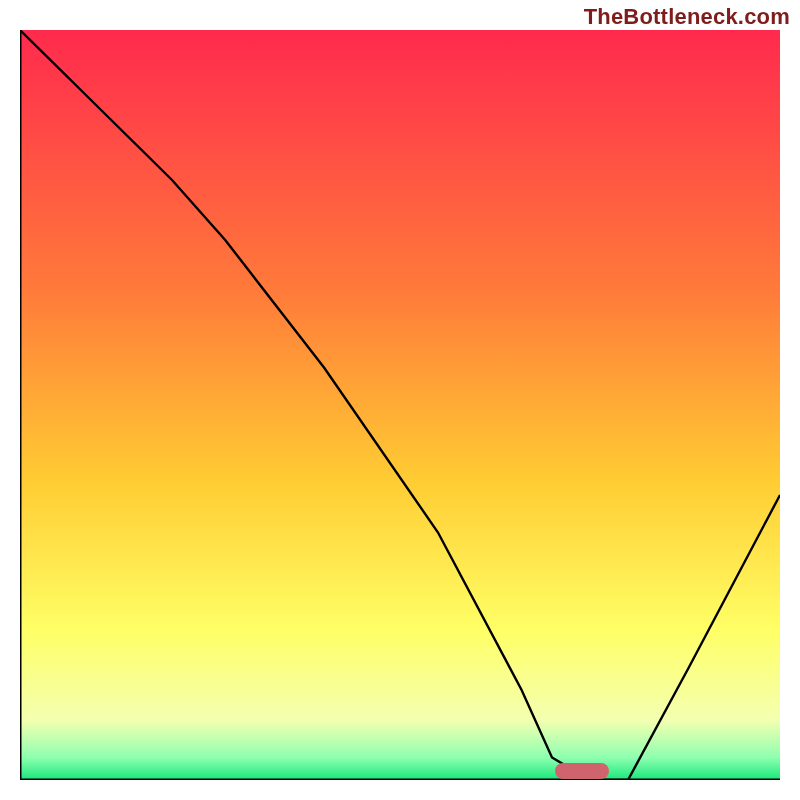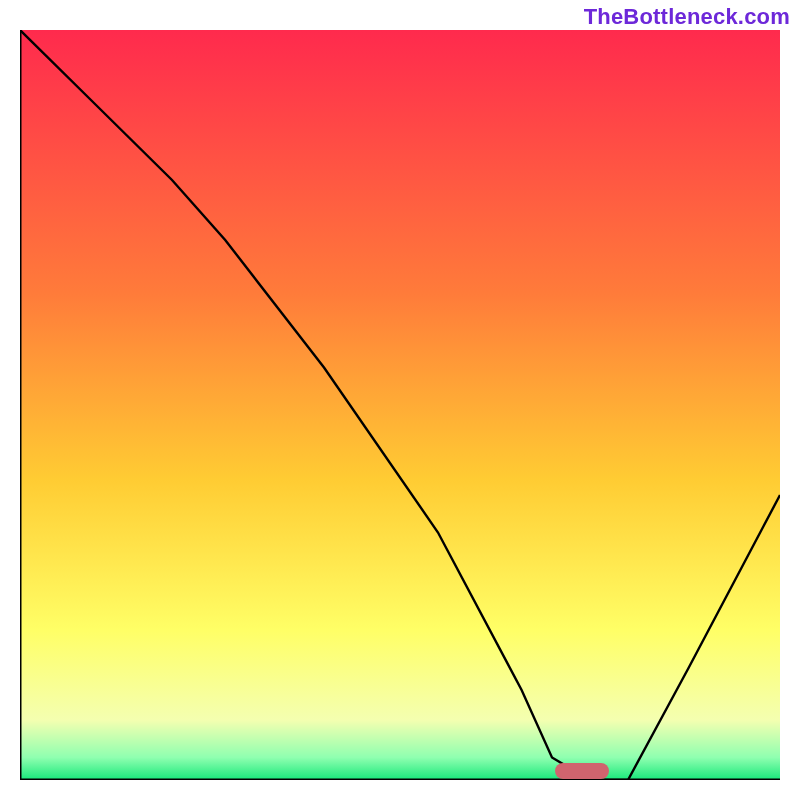--- a/index.html
+++ b/index.html
@@ -1,17 +1,17 @@
 <!DOCTYPE html>
 <html><head>
 <meta charset="utf-8">
 <style>
   html,body{margin:0;padding:0;width:800px;height:800px;overflow:hidden;font-family:Arial,Helvetica,sans-serif;background:#fff}
   .container{position:relative;width:800px;height:800px}
-  .watermark{position:absolute;top:4px;right:10px;font-size:22px;font-weight:600;color:#6d28d9;letter-spacing:.2px}
+  .watermark{position:absolute;top:4px;right:10px;font-size:22px;font-weight:600;color:#7f1d1d;letter-spacing:.2px}
   svg{position:absolute;left:20px;top:30px}
   .marker{position:absolute;width:54px;height:16px;border-radius:8px;background:#d0646e}
 </style>
 </head>
 <body>
 <div class="container">
 
   <div class="watermark">TheBottleneck.com</div>
 
   <svg width="760" height="750" viewBox="0 0 760 750">

